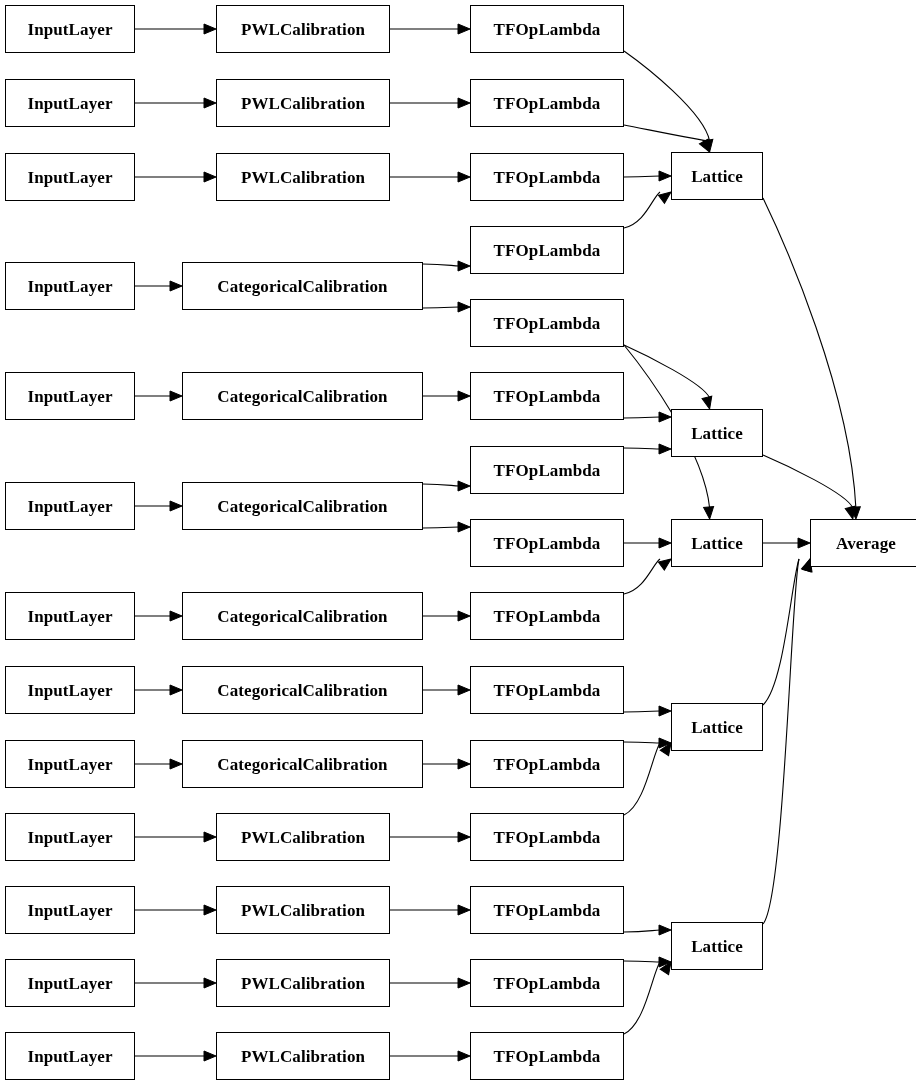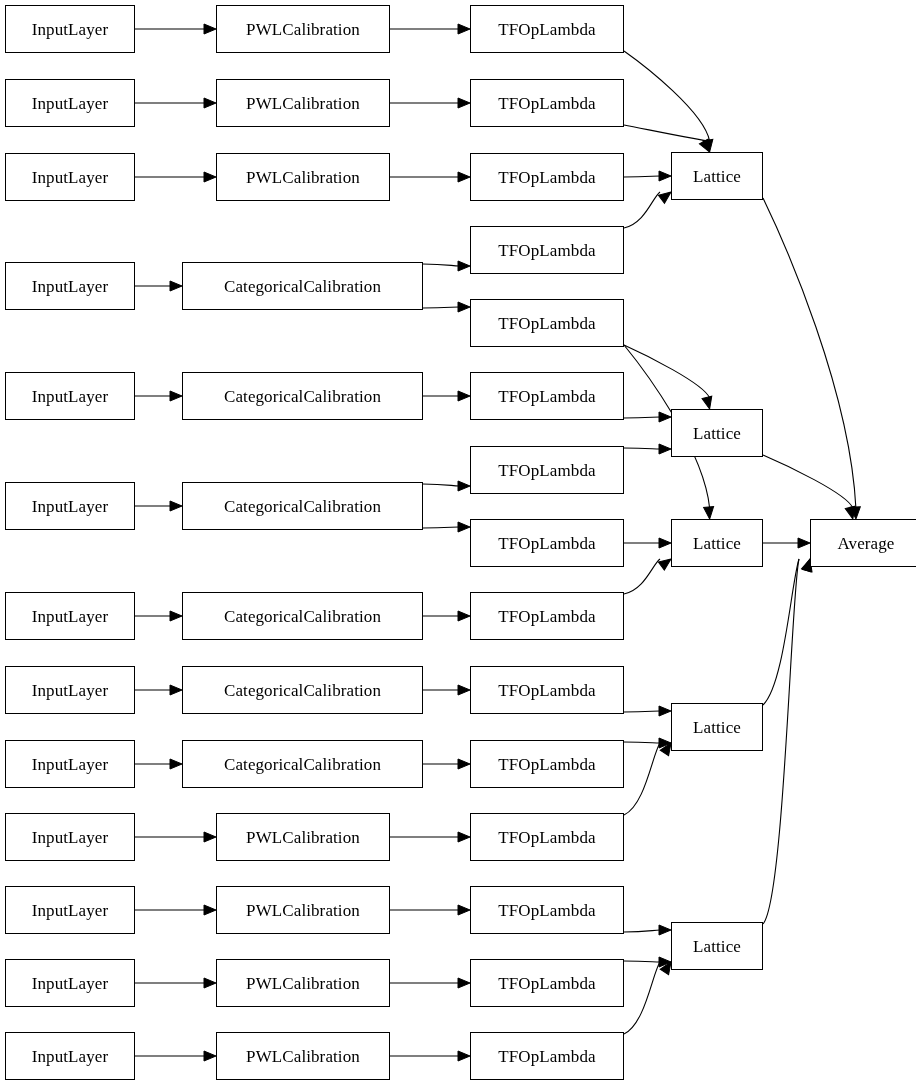--- a/index.html
+++ b/index.html
@@ -7,20 +7,21 @@
     padding: 0;
     background: #ffffff;
   }
   #canvas {
     position: relative;
     width: 916px;
     height: 1087px;
     background: #ffffff;
     font-family: "Liberation Serif", "DejaVu Serif", serif;
     overflow: hidden;
+    font-weight: bold;
   }
   .node {
     position: absolute;
     box-sizing: border-box;
     border: 1px solid #000000;
     background: #ffffff;
     display: flex;
     align-items: center;
     justify-content: center;
     color: #000000;

